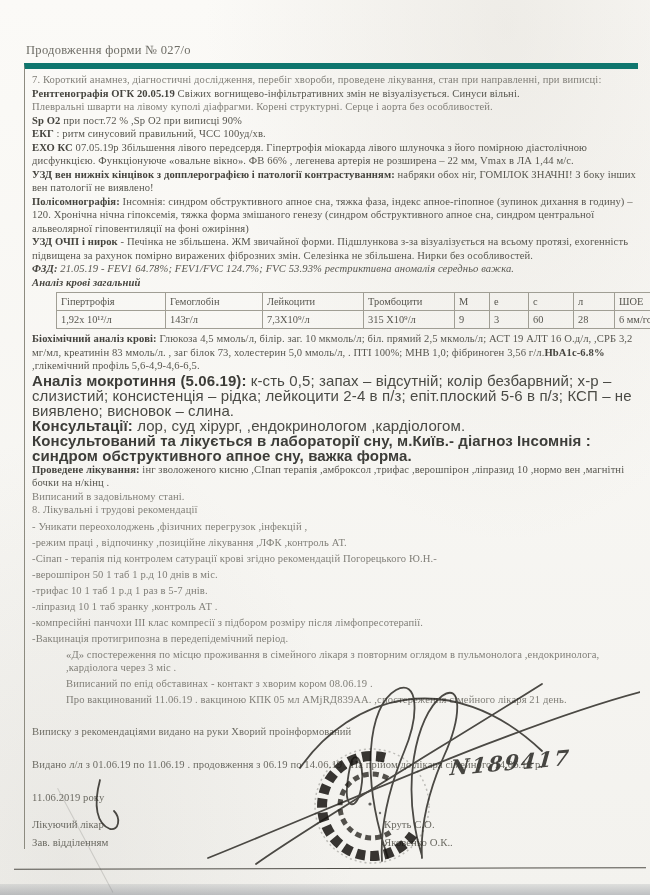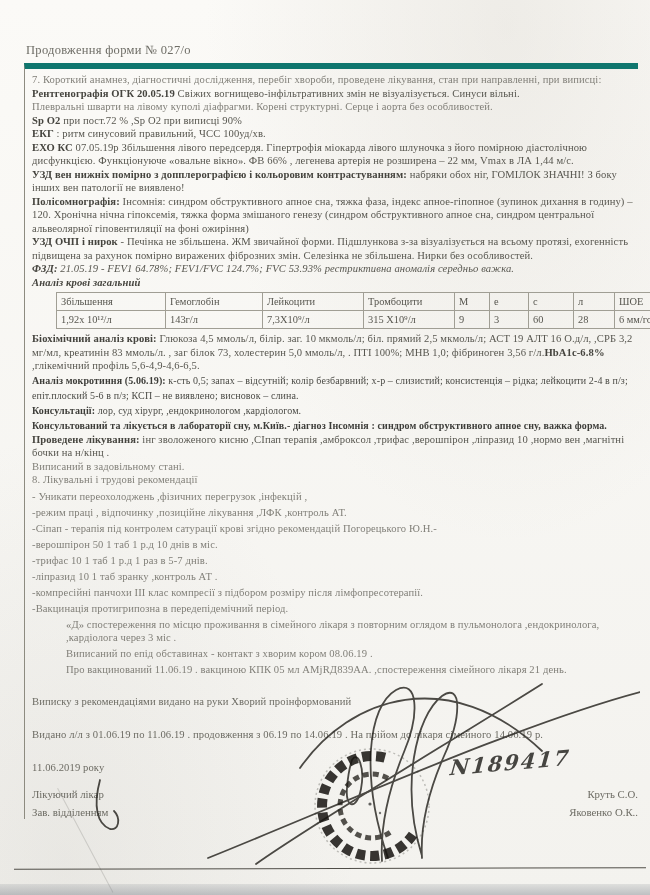--- a/index.html
+++ b/index.html
@@ -22,40 +22,40 @@
   }
   .content-box{
     border-top:6px solid #0f766e;
     border-left:1px solid #8d8b80;
     padding:4px 0 0 7px;
   }
   .para{margin:0;font:10.6px/13.5px "Liberation Serif",serif;color:#57564f;letter-spacing:.1px;}
   .para .b{font-weight:bold;color:#45443e;}
   .para .i{font-style:italic;}
   .para.light{color:#807f78;}
-  .para.sans{font-family:Liberation Serif, serif;font-size:10px;line-height:15px;color:#4a4a45;}
+  .para.sans{font-family:Liberation Sans, sans-serif;font-size:15px;line-height:15px;color:#4a4a45;}
   .para.sans .b{color:#3d3d39;}
   .para.spread{line-height:13px;margin-top:3px;}
   .para.indent{padding-left:34px;}
   .para.footer-line{margin-top:19px;line-height:14px;color:#6c6b63;}
   table.blood{
     border-collapse:collapse;margin:3px 0 3px 24px;width:566px;
     font:10.4px/13px "Liberation Serif",serif;color:#57564f;
     table-layout:fixed;
   }
   table.blood th, table.blood td{
     border:1px solid #a09e94;font-weight:normal;text-align:left;
     padding:1px 4px;height:15px;overflow:hidden;white-space:nowrap;
   }
   table.blood th:nth-child(1){width:100px;} table.blood th:nth-child(2){width:88px;}
   table.blood th:nth-child(3){width:92px;} table.blood th:nth-child(4){width:82px;}
   table.blood th:nth-child(5){width:26px;} table.blood th:nth-child(6){width:30px;}
   table.blood th:nth-child(7){width:36px;} table.blood th:nth-child(8){width:32px;}
   table.blood th:nth-child(9){width:64px;}
-  .sig-row{display:flex;font:10.8px/14px "Liberation Serif",serif;color:#6c6b63;justify-content:space-between;}
+  .sig-row{display:flex;font:10.8px/14px "Liberation Serif",serif;color:#6c6b63;}
   .sig-row.first{margin-top:12px;}
   .sig-row.second{margin-top:4px;}
   .sig-row .role{width:352px;}
   .handwritten-number{
     position:absolute;left:450px;top:750px;
     font-family:"DejaVu Serif",serif;font-style:italic;font-weight:bold;
     font-size:21px;color:#34332f;letter-spacing:2px;opacity:.9;
     transform:rotate(-5deg) skewX(-10deg);
   }
   .stamp{position:absolute;left:300px;top:734px;}
@@ -82,31 +82,31 @@
   <p class="doc-header">Продовження форми № 027/о</p>
 
   <div class="content-box">
     <div>
         <p class="para light"><span>7. Короткий анамнез, діагностичні дослідження, перебіг хвороби, проведене лікування, стан при направленні, при виписці:</span></p>
         <p class="para"><span class="b">Рентгенографія  ОГК  20.05.19 </span><span>Свіжих вогнищево-інфільтративних змін не візуалізується. Синуси вільні.</span></p>
         <p class="para light"><span>Плевральні шварти на лівому куполі діафрагми. Корені структурні. Серце і аорта без особливостей.</span></p>
         <p class="para"><span class="b">Sp O2 </span><span>при пост.72 % ,Sp O2 при виписці 90%</span></p>
         <p class="para"><span class="b">ЕКГ </span><span>: ритм синусовий правильний, ЧСС 100уд/хв.</span></p>
         <p class="para"><span class="b">ЕХО КС </span><span>07.05.19р Збільшення лівого передсердя. Гіпертрофія міокарда лівого шлуночка з його помірною діастолічною дисфункцією. Функціонуюче «овальне вікно». ФВ 66% , легенева артерія не розширена – 22 мм, Vmax в ЛА 1,44 м/с.</span></p>
-        <p class="para"><span class="b">УЗД вен нижніх помірно з допплерографією і кольоровим контрастуванням: </span><span>набряки обох ніг, ГОМІЛОК ЗНАЧНІ! З боку інших вен патології не виявлено!</span></p>
+        <p class="para"><span class="b">УЗД вен нижніх кінцівок з допплерографією і патології контрастуванням: </span><span>набряки обох ніг, ГОМІЛОК ЗНАЧНІ! З боку інших вен патології не виявлено!</span></p>
         <p class="para"><span class="b">Полісомнографія: </span><span>Інсомнія: синдром обструктивного апное сна, тяжка фаза, індекс апное-гіпопное (зупинок дихання в годину) – 120. Хронічна нічна гіпоксемія, тяжка форма змішаного генезу (синдром обструктивного апное сна, синдром центральної альвеолярної гіповентиляції на фоні ожиріння)</span></p>
         <p class="para"><span class="b">УЗД ОЧП і нирок </span><span>- Печінка не збільшена. ЖМ звичайної форми. Підшлункова з-за візуалізується на всьому протязі, ехогенність підвищена за рахунок помірно виражених фіброзних змін. Селезінка не збільшена. Нирки без особливостей.</span></p>
         <p class="para"><span class="b i">ФЗД: </span><span class="i">21.05.19 - FEV1 64.78%; FEV1/FVC 124.7%; FVC 53.93% рестриктивна аномалія середньо важка.</span></p>
         <p class="para"><span class="b i">Аналіз крові загальний</span></p>
       </div>
 
     <table class="blood">
       <thead>
         <tr>
-            <th>Збільшення</th>
+            <th>Гіпертрофія</th>
             <th>Гемоглобін</th>
             <th>Лейкоцити</th>
             <th>Тромбоцити</th>
             <th>М</th>
             <th>е</th>
             <th>с</th>
             <th>л</th>
             <th>ШОЕ</th>
           </tr>
       </thead>

